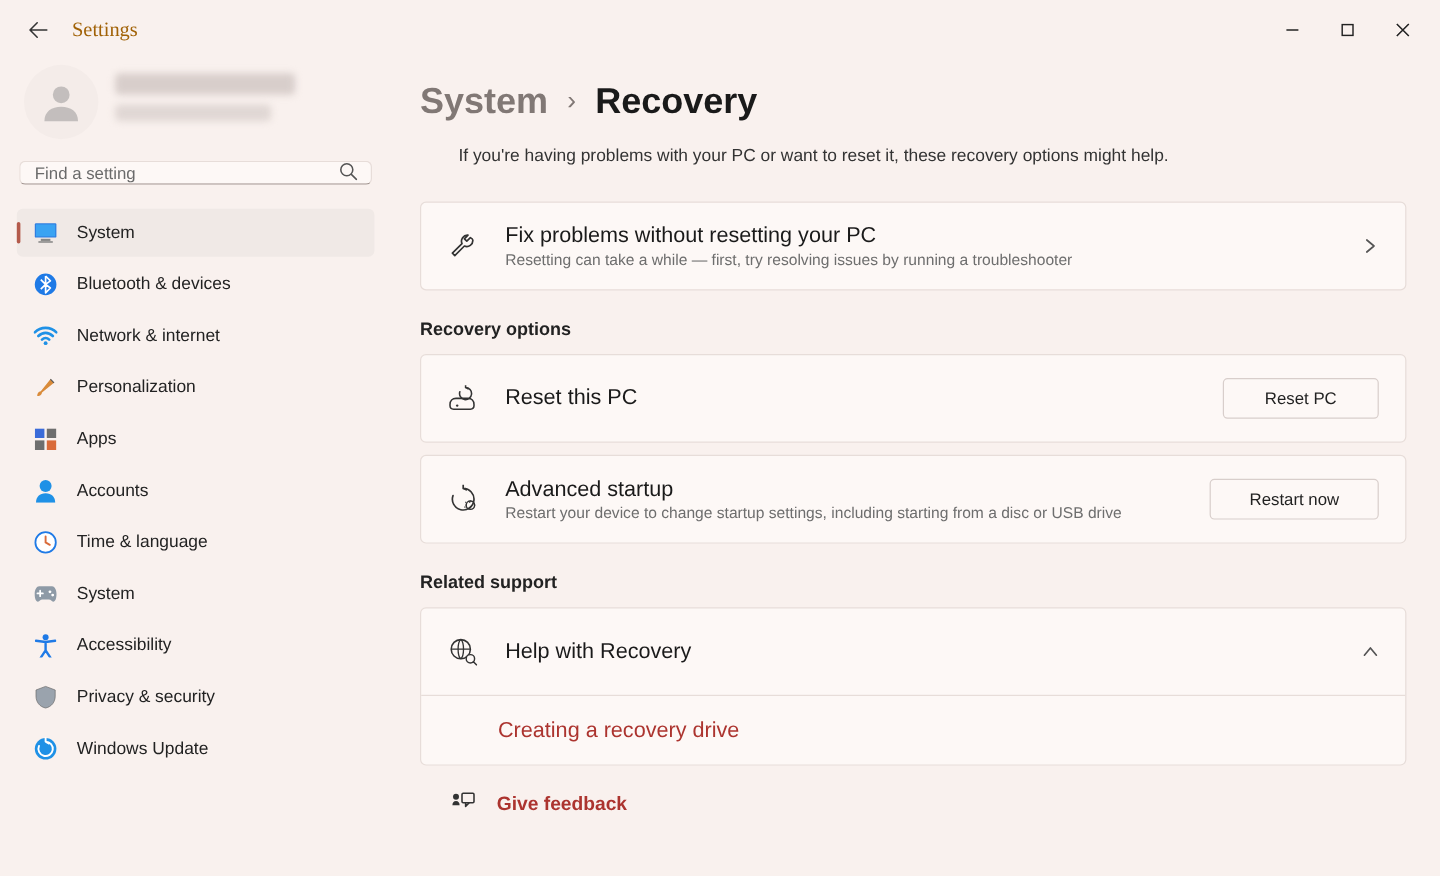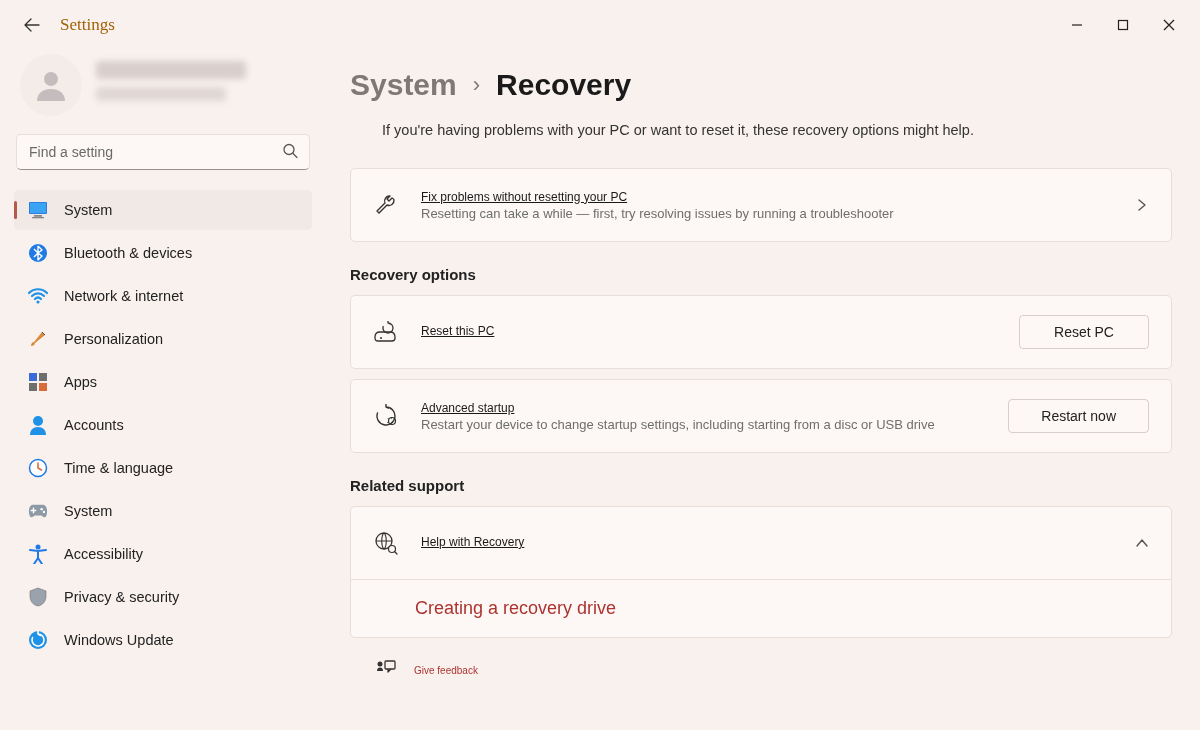--- a/index.html
+++ b/index.html
@@ -78,21 +78,21 @@
   }
   .profile-text .line1{height:18px;width:150px;background:#d8cecb;border-radius:4px;margin-bottom:8px;}
   .profile-text .line2{height:14px;width:130px;background:#e0d7d4;border-radius:4px;}
 
   
   .searchwrap{
     position:relative;
     margin:0 2px 20px 2px;
   }
   .search{
-    width:100%;height:36px;
+    width:100%;height:20px;
     border:1px solid var(--border);
     border-bottom:1.5px solid #9c8f8a;
     background:var(--card);
     border-radius:5px;
     padding:0 40px 0 12px;
     font-size:14px;
     color:#333;
     outline:none;
   }
   .search::placeholder{color:#6a6a6a;}
@@ -142,21 +142,21 @@
   }
   .row{
     display:flex;align-items:center;gap:22px;
     padding:16px 22px;
     min-height:72px;
   }
   .row .ico{
     width:26px;height:26px;display:flex;align-items:center;justify-content:center;flex:none;
   }
   .row .body{flex:1;}
-  .row .body .h{font-size:12px;color:#1a1a1a;margin-bottom:2px;text-decoration:underline;}
+  .row .body .h{font-size:18px;color:#1a1a1a;margin-bottom:2px;}
   .row .body .d{font-size:13px;color:var(--muted);}
   .row .tail{display:flex;align-items:center;justify-content:center;}
 
   .sectionlabel{
     font-size:15px;font-weight:600;color:#222;margin:24px 0 12px 0;
   }
 
   .btn{
     background:var(--card);border:1px solid #d8cecb;border-radius:4px;
     padding:8px 32px;font-size:14px;color:#222;cursor:default;
@@ -166,21 +166,21 @@
   .divider{border-top:1px solid var(--border);}
   .help-link{
     padding:18px 22px 18px 64px;
   }
   .help-link a{color:var(--accent);font-size:18px;text-decoration:none;}
 
   .feedback{
     display:flex;align-items:center;gap:18px;
     padding:12px 0 0 26px;
   }
-  .feedback a{color:var(--accent);font-size:10px;text-decoration:none;}
+  .feedback a{color:var(--accent);font-size:16px;text-decoration:none;font-weight:bold;}
 
 </style>
 </head>
 <body>
 
 <div class="titlebar">
   <div class="back">
     <svg width="16" height="16" viewBox="0 0 16 16">
         <path d="M7 2 1 8l6 6M1.5 8H15" stroke="#333" stroke-width="1.3" fill="none" stroke-linecap="round" stroke-linejoin="round"></path>
       </svg>

